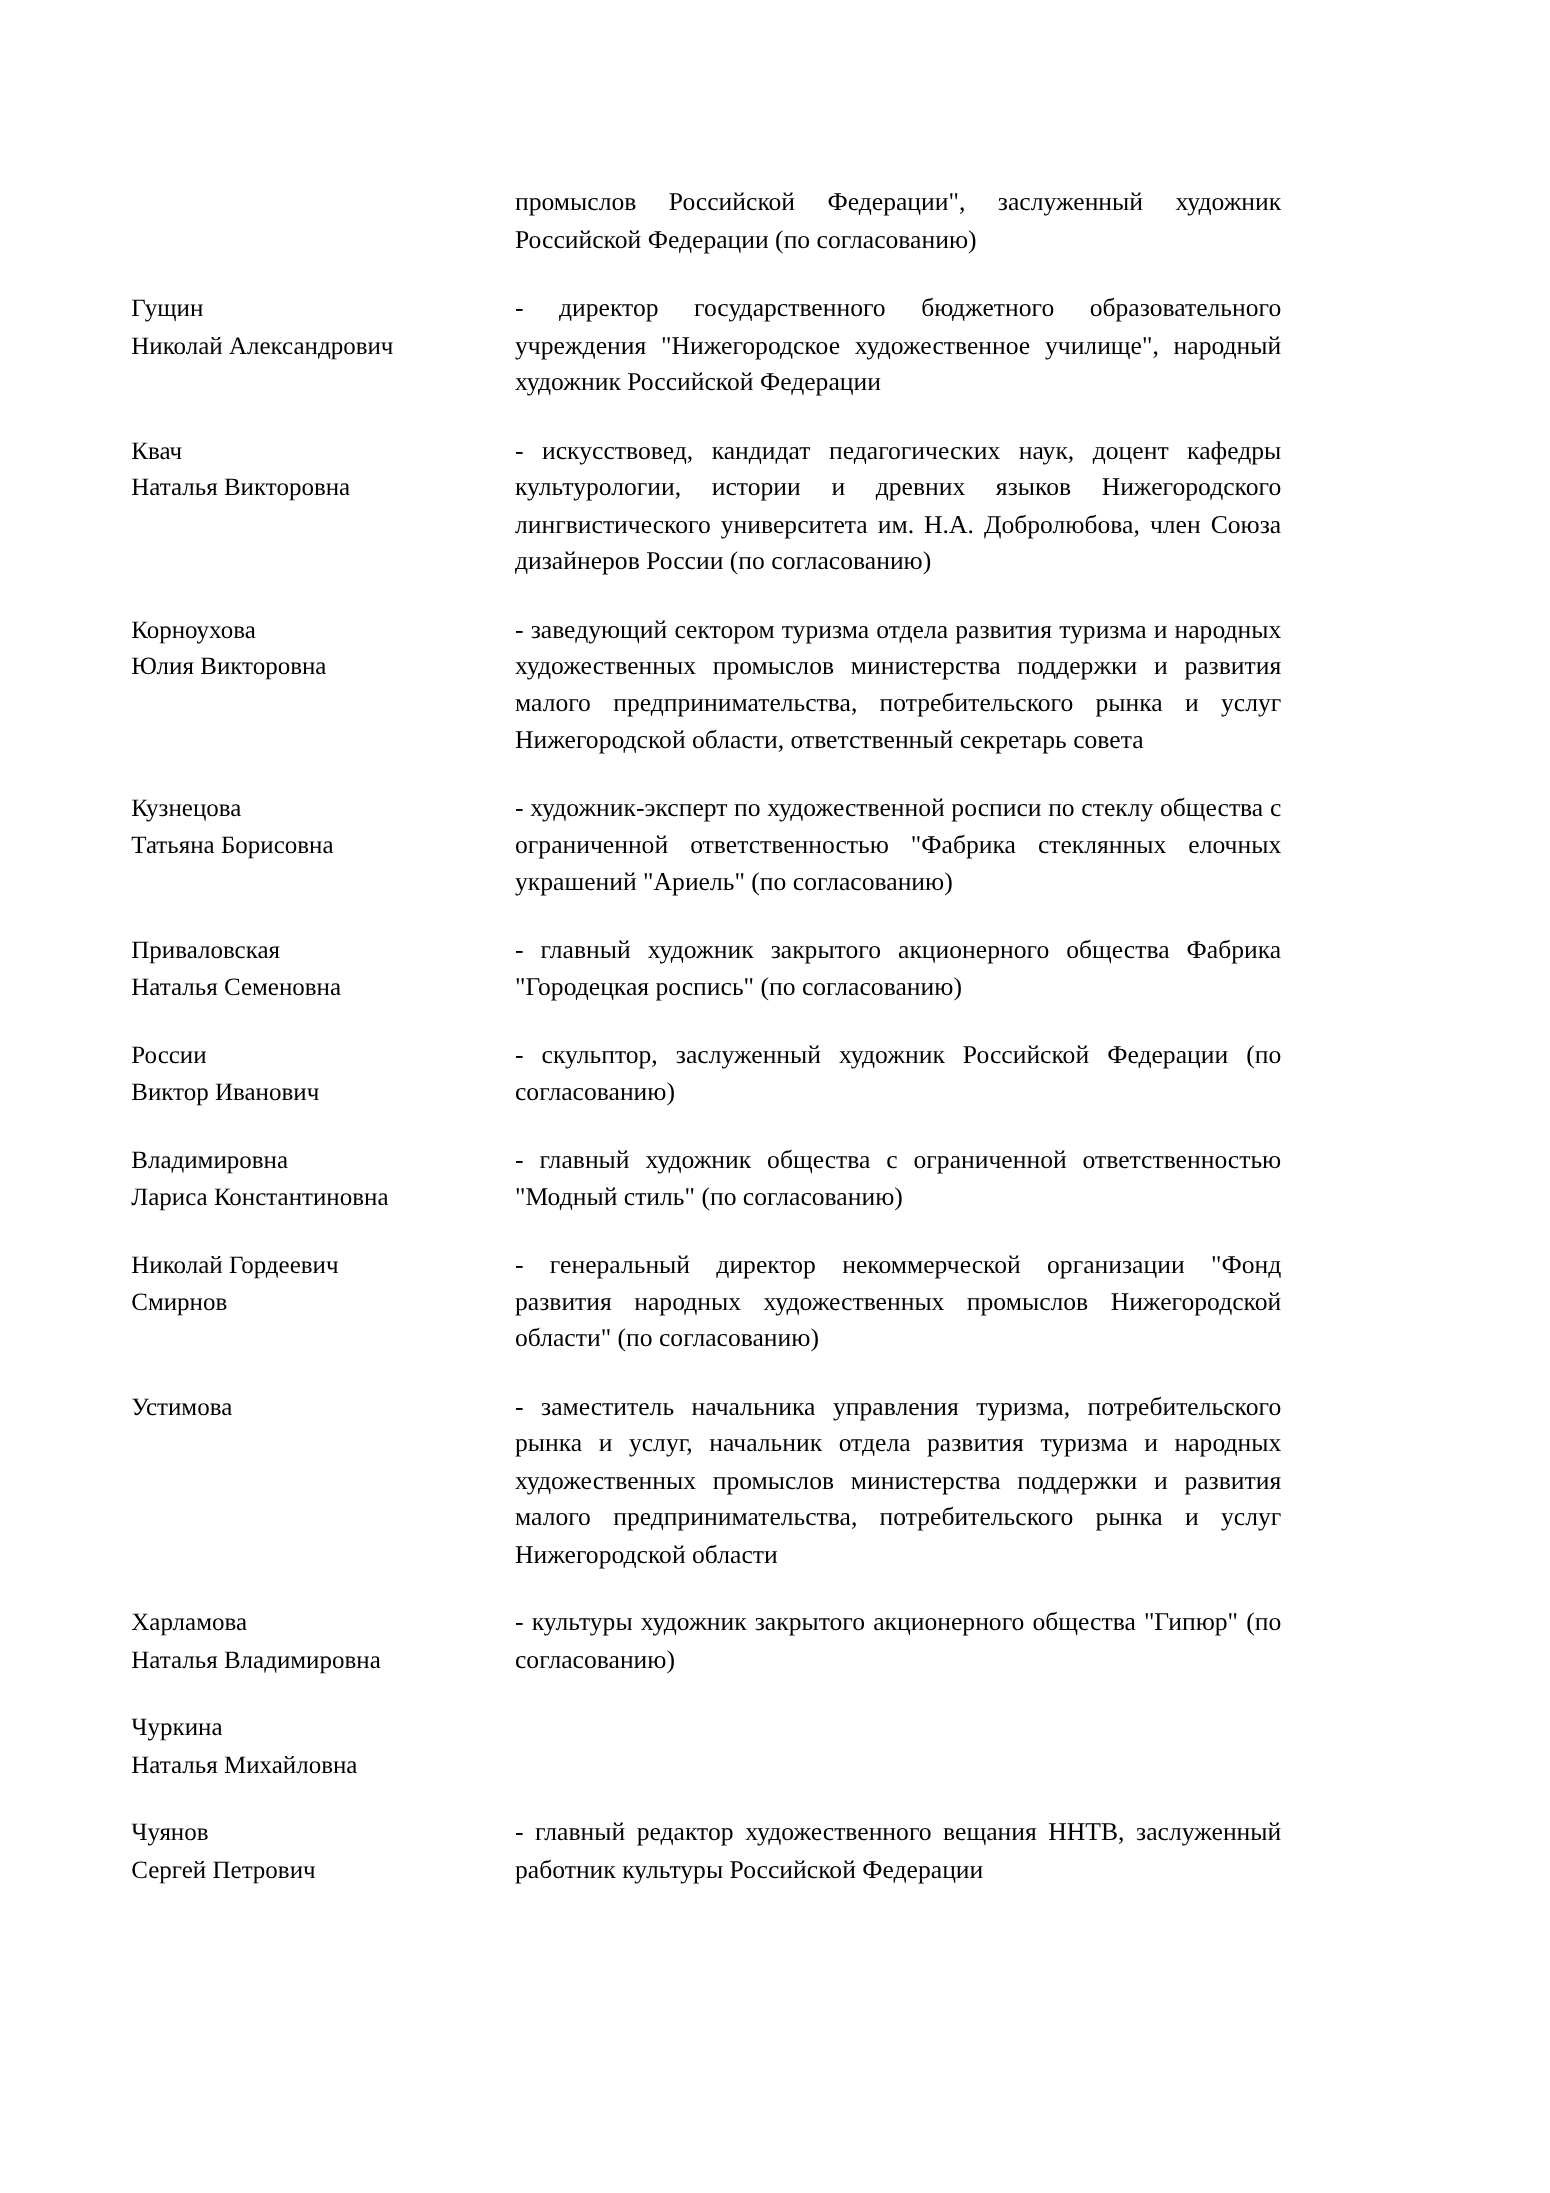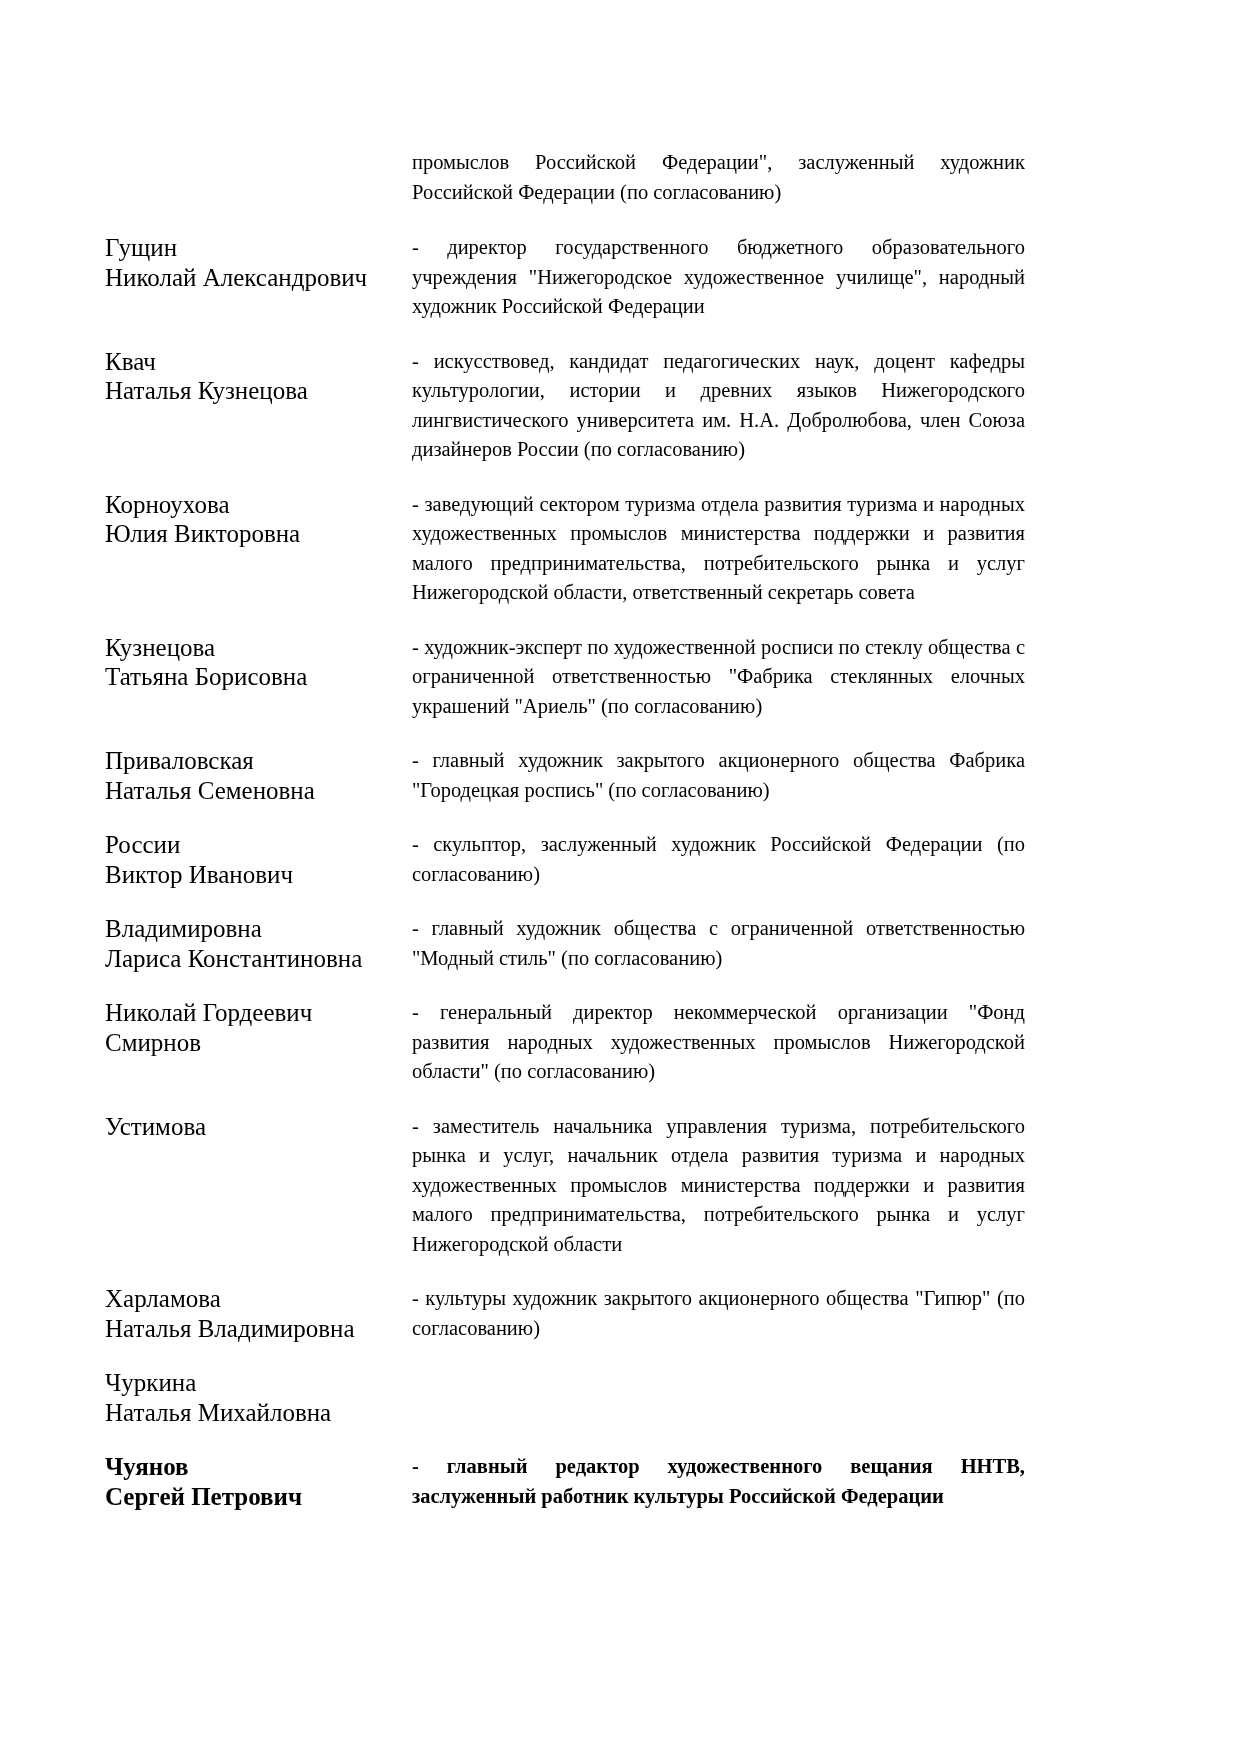--- a/index.html
+++ b/index.html
@@ -31,32 +31,32 @@
   }
 
   
   .entry {
     display: flex;
     flex-direction: row;
     align-items: flex-start;
     width: 100%;
     margin-bottom: 25px;
   }
-  .entry:last-child { margin-bottom: 0; font-weight: bold; }
+  .entry:last-child { margin-bottom: 0; }
 
   .entry.continuation {
     margin-bottom: 26px;
   }
 
   .name-cell {
     flex: 0 0 307px;
     width: 307px;
     box-sizing: border-box;
     padding-right: 10px;
-    font-size: 25px;
+    font-size: 20px;
     line-height: 29.5px;
     text-align: left;
   }
 
   .name-line {
     display: block;
     white-space: nowrap;
   }
 
   .desc-cell {
@@ -95,21 +95,21 @@
         <span class="name-line">Николай Александрович</span>
       </div>
       <div class="desc-cell">
         <span class="flush">- директор государственного бюджетного образовательного учреждения "Нижегородское художественное училище", народный художник Российской Федерации</span>
       </div>
     </div>
 
     <div class="entry">
       <div class="name-cell">
         <span class="name-line">Квач</span>
-        <span class="name-line">Наталья Кузнецова</span>
+        <span class="name-line">Наталья Викторовна</span>
       </div>
       <div class="desc-cell">
         <span class="flush">- искусствовед, кандидат педагогических наук, доцент кафедры культурологии, истории и древних языков Нижегородского лингвистического университета им. Н.А. Добролюбова, член Союза дизайнеров России (по согласованию)</span>
       </div>
     </div>
 
     <div class="entry">
       <div class="name-cell">
         <span class="name-line">Корноухова</span>
         <span class="name-line">Юлия Викторовна</span>

